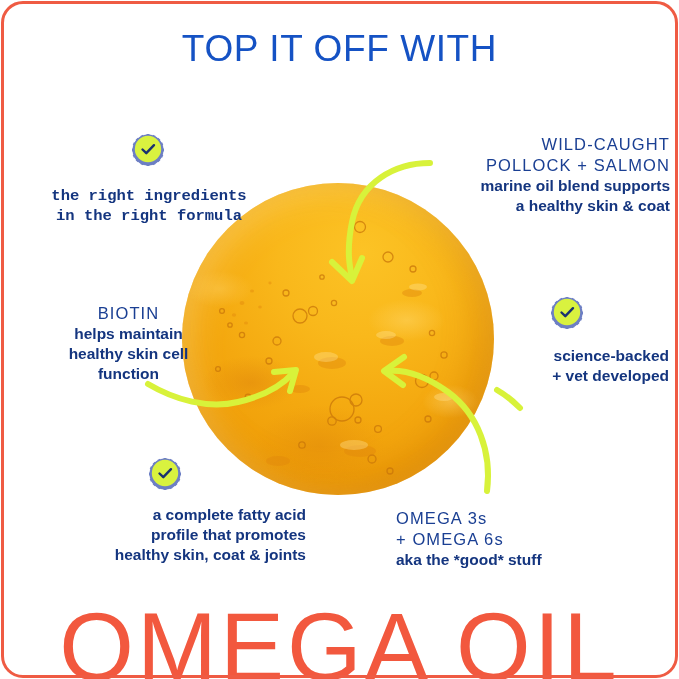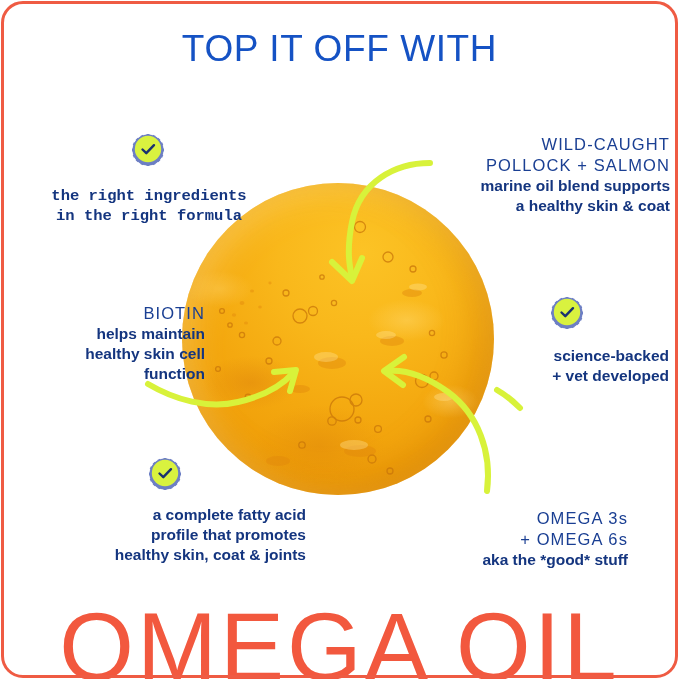--- a/index.html
+++ b/index.html
@@ -115,24 +115,24 @@
     font-size: 15.5px;
     line-height: 1.3;
     font-weight: 700;
     white-space: pre;
   }
   .callout .body.nohead { margin-top: 0; }
 
   
   #c-ingredients { left: 28px;  top: 186px;  width: 242px; text-align: center; font-family: Liberation Mono, monospace; }
   #c-pollock     { left: 422px; top: 134px;  width: 248px; text-align: right; }
-  #c-biotin      { left: 20px;  top: 303px;  width: 185px; text-align: right; }
+  #c-biotin      { left: 36px;  top: 303px;  width: 185px; text-align: center; }
   #c-science     { left: 481px; top: 346px;  width: 188px; text-align: right; }
   #c-fatty       { left: 48px;  top: 505px;  width: 258px; text-align: right; }
-  #c-omega       { left: 406px; top: 508px;  width: 222px; text-align: right; }
+  #c-omega       { left: 396px; top: 508px;  width: 222px; text-align: left; }
 
   #b-ingredients { left: 131px; top: 133px; }
   #b-science     { left: 550px; top: 296px; }
   #b-fatty       { left: 148px; top: 457px; }
 
   
   #wordmark {
     position: absolute;
     left: 0;
     bottom: -14px;

